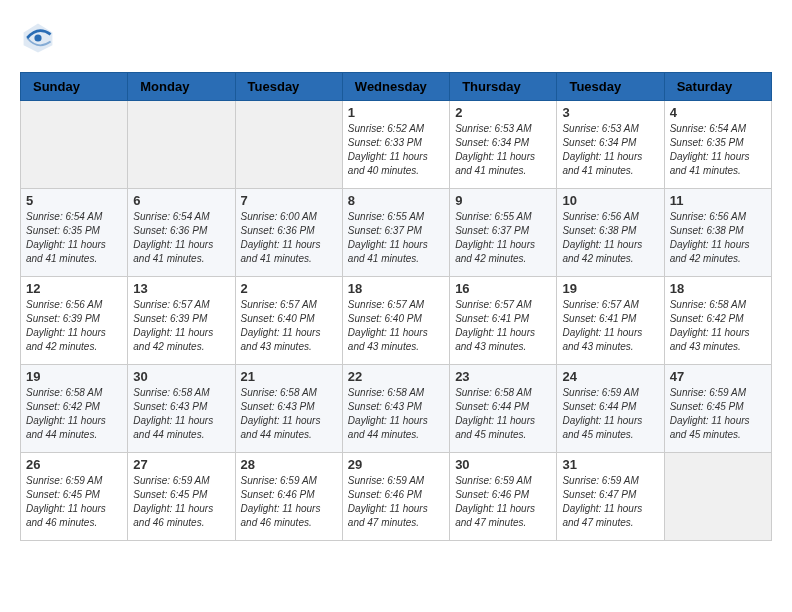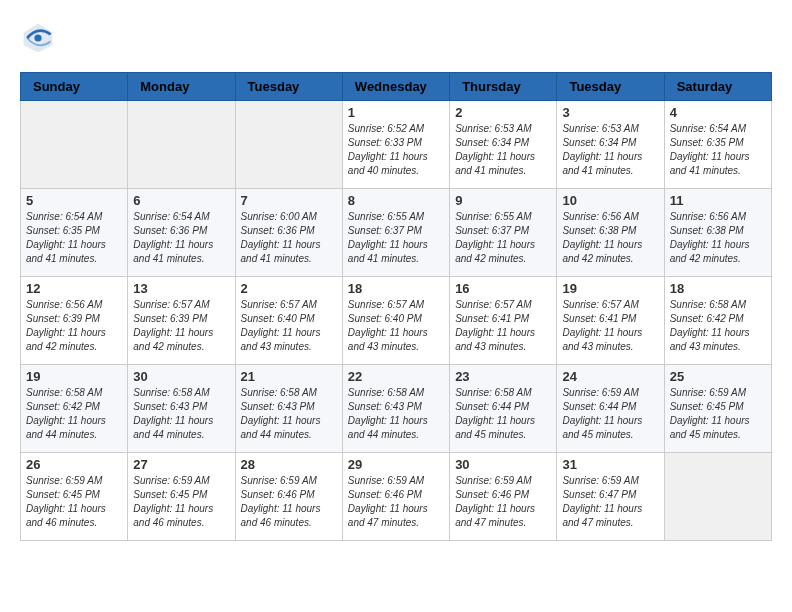--- a/index.html
+++ b/index.html
@@ -269,21 +269,21 @@
 Sunset: 6:44 PM
 Daylight: 11 hours and 45 minutes.</div>
         </td>
         <td>
           <span class="day-number">24</span>
           <div class="cell-info">Sunrise: 6:59 AM
 Sunset: 6:44 PM
 Daylight: 11 hours and 45 minutes.</div>
         </td>
         <td>
-          <span class="day-number">25</span>
+          <span class="day-number">47</span>
           <div class="cell-info">Sunrise: 6:59 AM
 Sunset: 6:45 PM
 Daylight: 11 hours and 45 minutes.</div>
         </td>
       </tr>
       <tr>
         <td>
           <span class="day-number">26</span>
           <div class="cell-info">Sunrise: 6:59 AM
 Sunset: 6:45 PM

